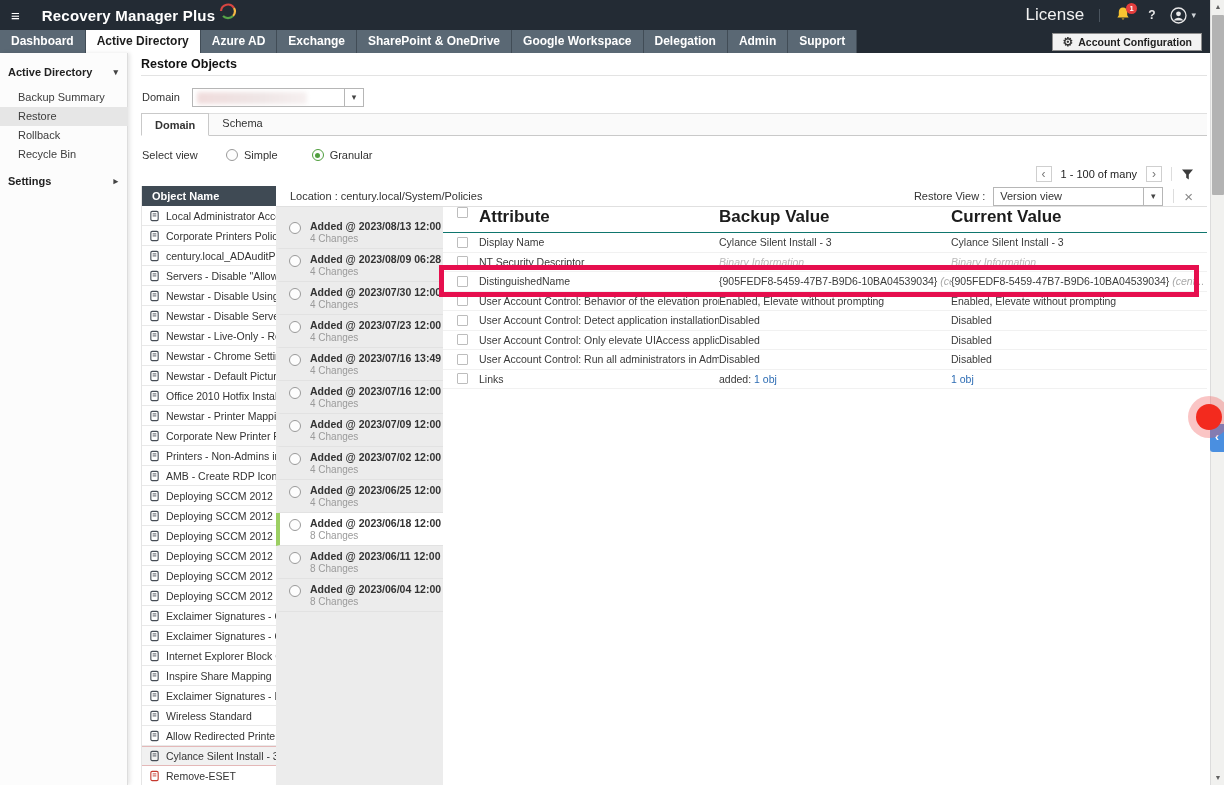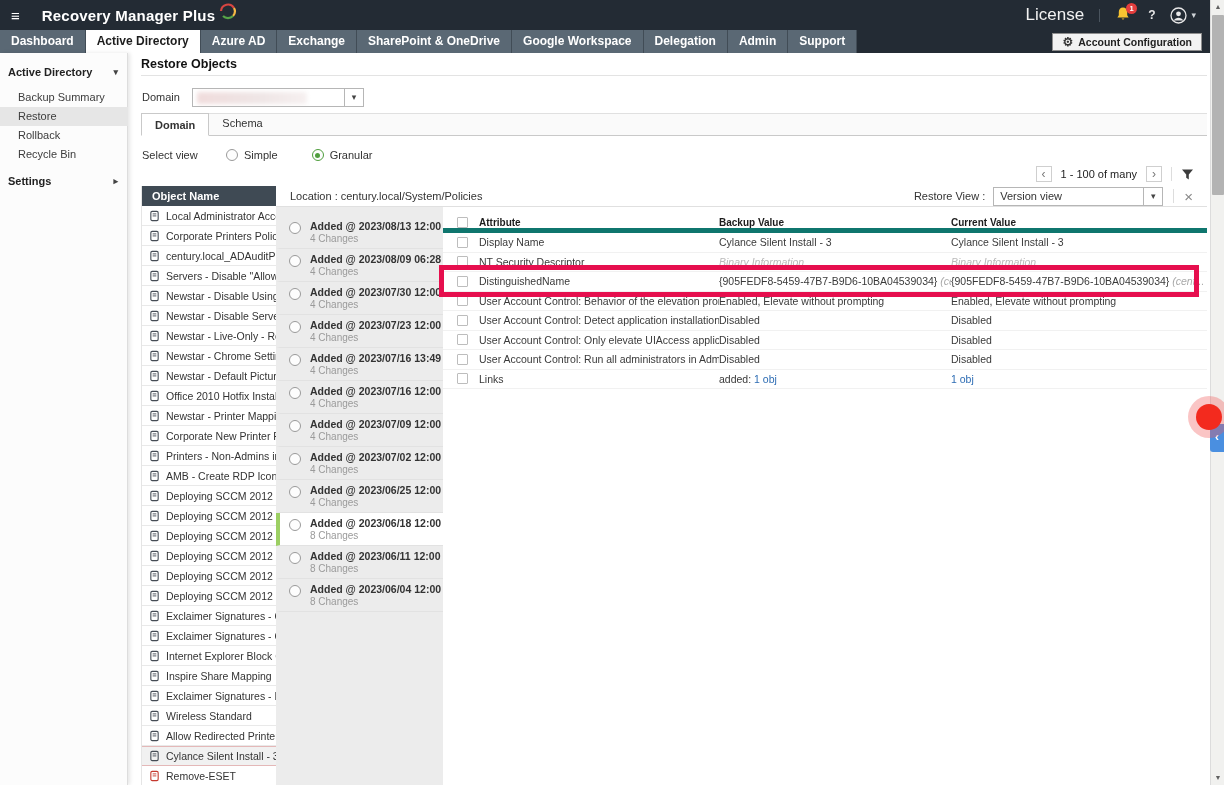--- a/index.html
+++ b/index.html
@@ -88,21 +88,21 @@
   .ver-list { margin-top:9px; }
   .ver-item { height:33px; display:flex; align-items:flex-start; padding:4px 0 0 9px; border-left:4px solid transparent; border-bottom:1px solid #e2e2e2; cursor:pointer; }
   .ver-item.selected { background:#fff; border-left:4px solid #9ccf63; }
   .ver-item .radio { margin-top:2px; flex:0 0 auto; }
   .ver-text { margin-left:9px; }
   .ver-title { font-size:10.5px; font-weight:bold; color:#333; white-space:nowrap; }
   .ver-changes { font-size:10px; color:#9a9a9a; margin-top:1px; }
 
   
   .attr-table { position:absolute; left:315px; top:154px; width:764px; background:#fff; }
-  .t-head { display:flex; align-items:flex-end; height:26px; border-bottom:5px solid #0f766e; font-size:10px; font-weight:bold; color:#1c1c1c; }
+  .t-head { display:flex; align-items:flex-start; height:26px; border-bottom:1px solid #0f766e; font-size:17px; font-weight:bold; color:#1c1c1c; }
   .t-row { display:flex; align-items:center; height:19.5px; border-bottom:1px solid #f1f1f1; font-size:10.5px; color:#3a3a3a; cursor:default; }
   .cell { white-space:nowrap; overflow:hidden; }
   .c-check { flex:0 0 36px; display:flex; justify-content:flex-start; padding-left:14px; }
   .c-attr { flex:0 0 240px; }
   .c-bak { flex:0 0 232px; }
   .c-cur { flex:0 0 252px; }
   .checkbox { width:11px; height:11px; border:1px solid #bdbdbd; background:#fff; border-radius:1px; cursor:pointer; }
   .muted-i { color:#b9b9b9; font-style:italic; }
   .sfx { color:#a9a9a9; font-style:italic; }
   .lnk { color:#2e6db4; text-decoration:none; cursor:pointer; }

